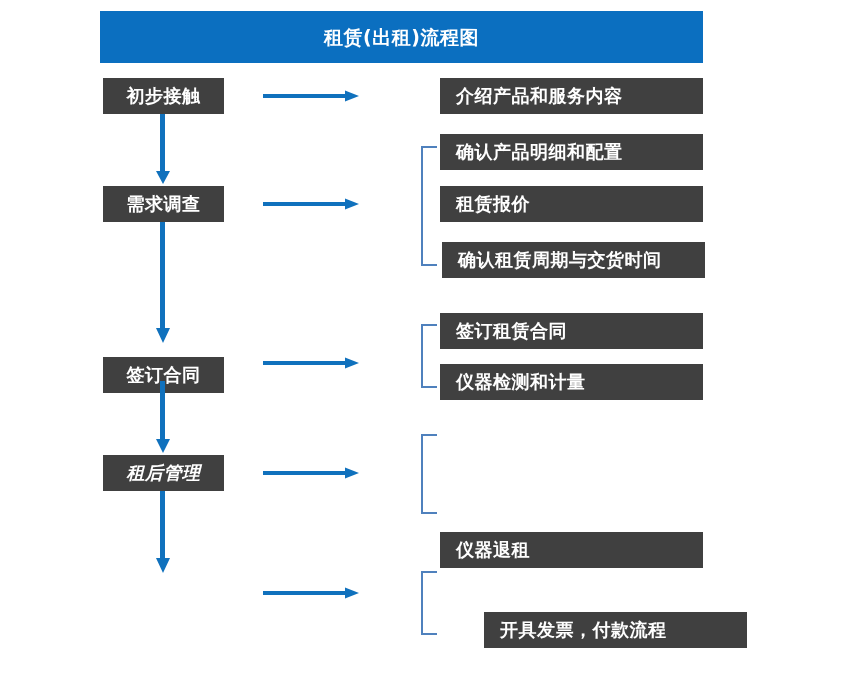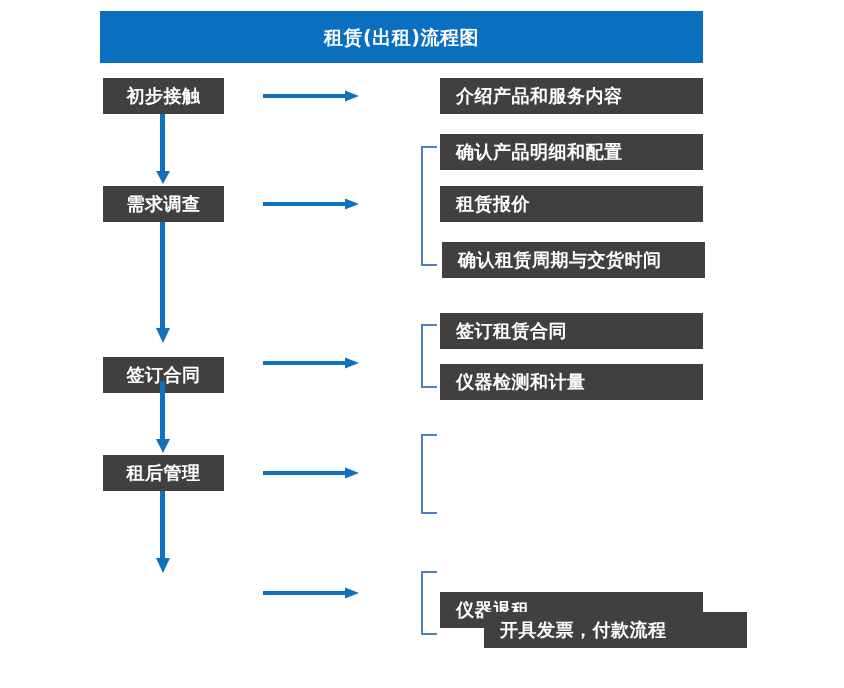--- a/index.html
+++ b/index.html
@@ -84,29 +84,29 @@
 </head>
 <body>
 
 <div id="canvas">
 
   <div class="box title-bar">租赁(出租)流程图</div>
 
   <div class="box stage-box" style="top: 78px;">初步接触</div>
   <div class="box stage-box" style="top: 186px;">需求调查</div>
   <div class="box stage-box" style="top: 345px; margin-top: 12px;">签订合同</div>
-  <div class="box stage-box" style="top: 455px;">租后管理</div>
+  <div class="box stage-box" style="top: 455px; font-style: italic;">租后管理</div>
 
   <div class="box detail-box" style="top: 78px;">介绍产品和服务内容</div>
   <div class="box detail-box" style="top: 134px;">确认产品明细和配置</div>
   <div class="box detail-box" style="top: 186px;">租赁报价</div>
   <div class="box detail-box" style="top: 313px;">签订租赁合同</div>
   <div class="box detail-box wide" style="top: 242px;">确认租赁周期与交货时间</div>
   <div class="box detail-box" style="top: 364px;">仪器检测和计量</div>
-  <div class="box detail-box" style="top: 592px;">仪器退租</div>
+  <div class="box detail-box" style="top: 532px;">仪器退租</div>
   <div class="box detail-box" style="top: 612px; margin-left: 44px;">开具发票，付款流程</div>
 
   <div class="h-arrow" style="top: 88px;">
     <svg width="96" height="14" viewBox="0 0 96 14">
       <rect x="0" y="5" width="84" height="4" fill="#1071bd"></rect>
       <polygon points="82,1.5 96,7 82,12.5" fill="#1071bd"></polygon>
     </svg>
   </div>
   <div class="h-arrow" style="top: 196px;">
     <svg width="96" height="14" viewBox="0 0 96 14">

